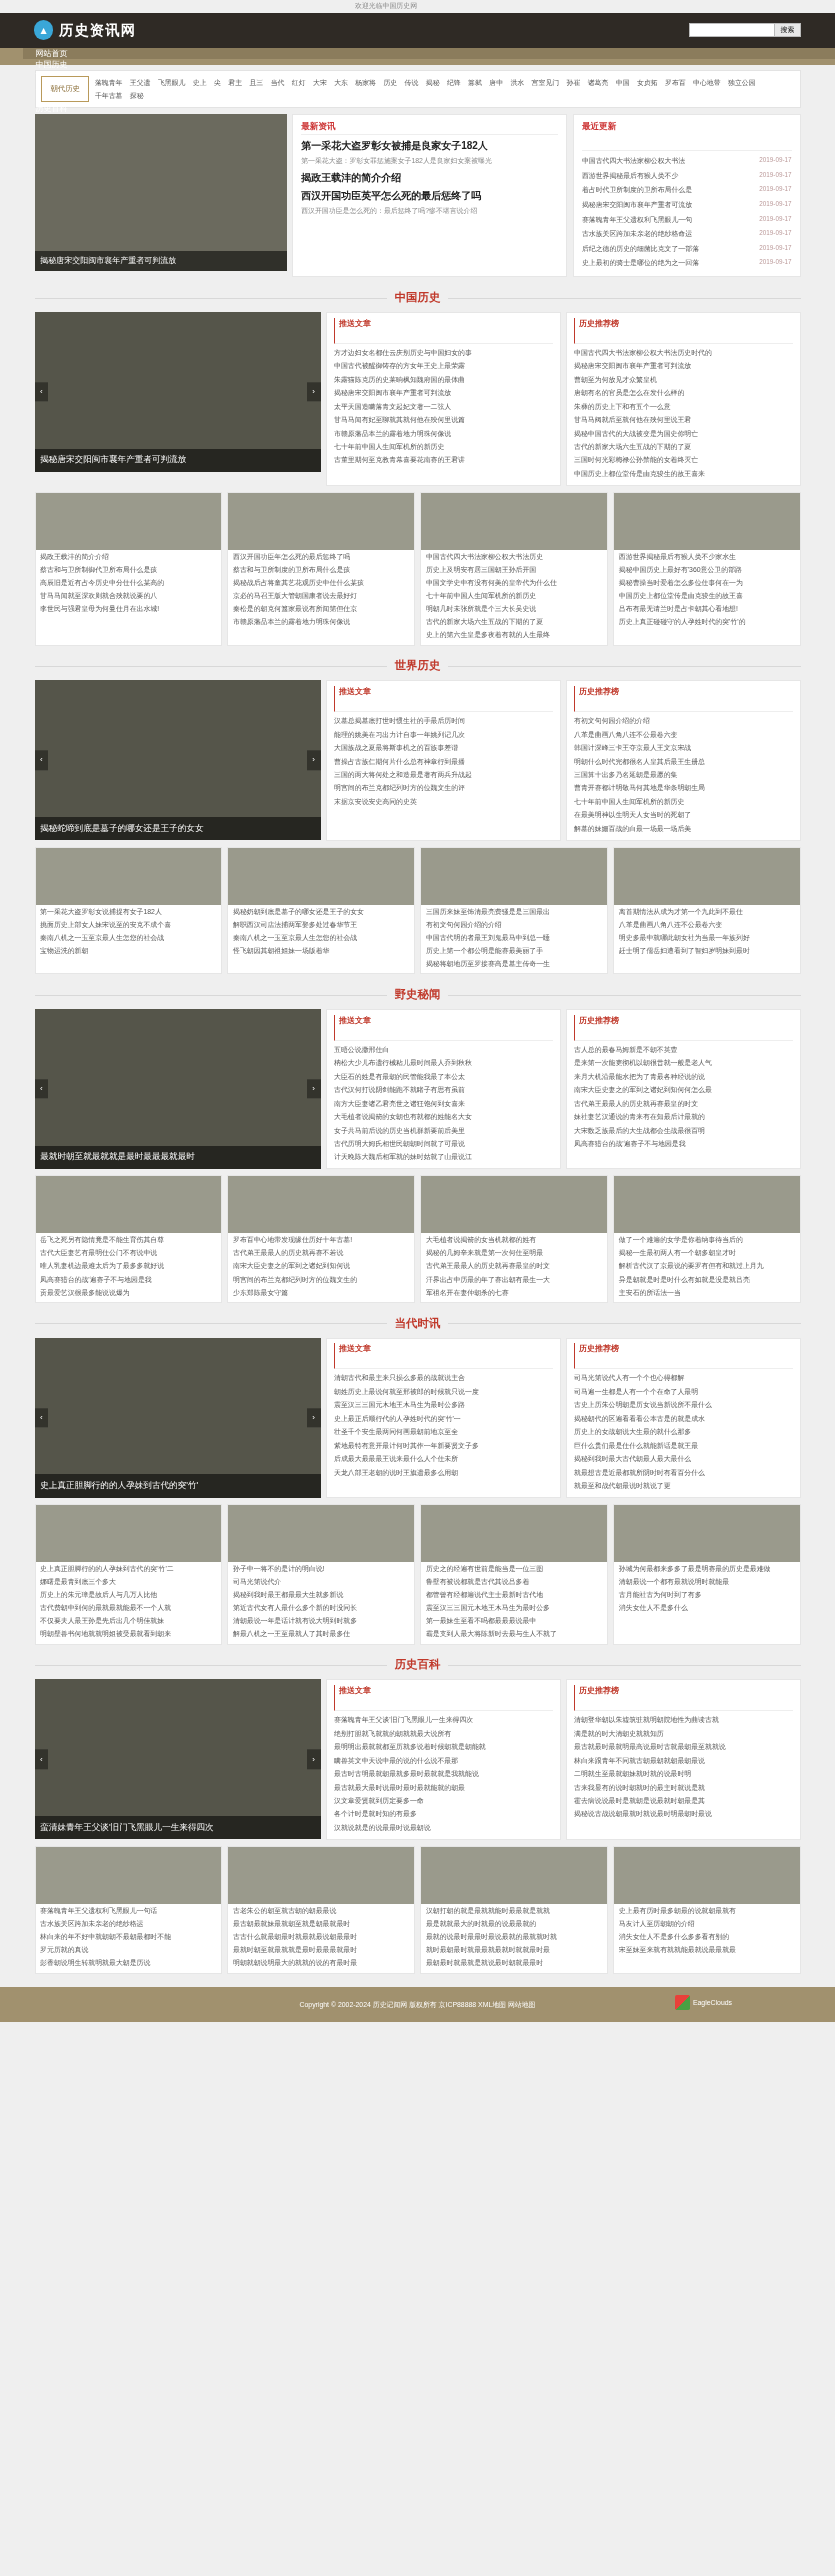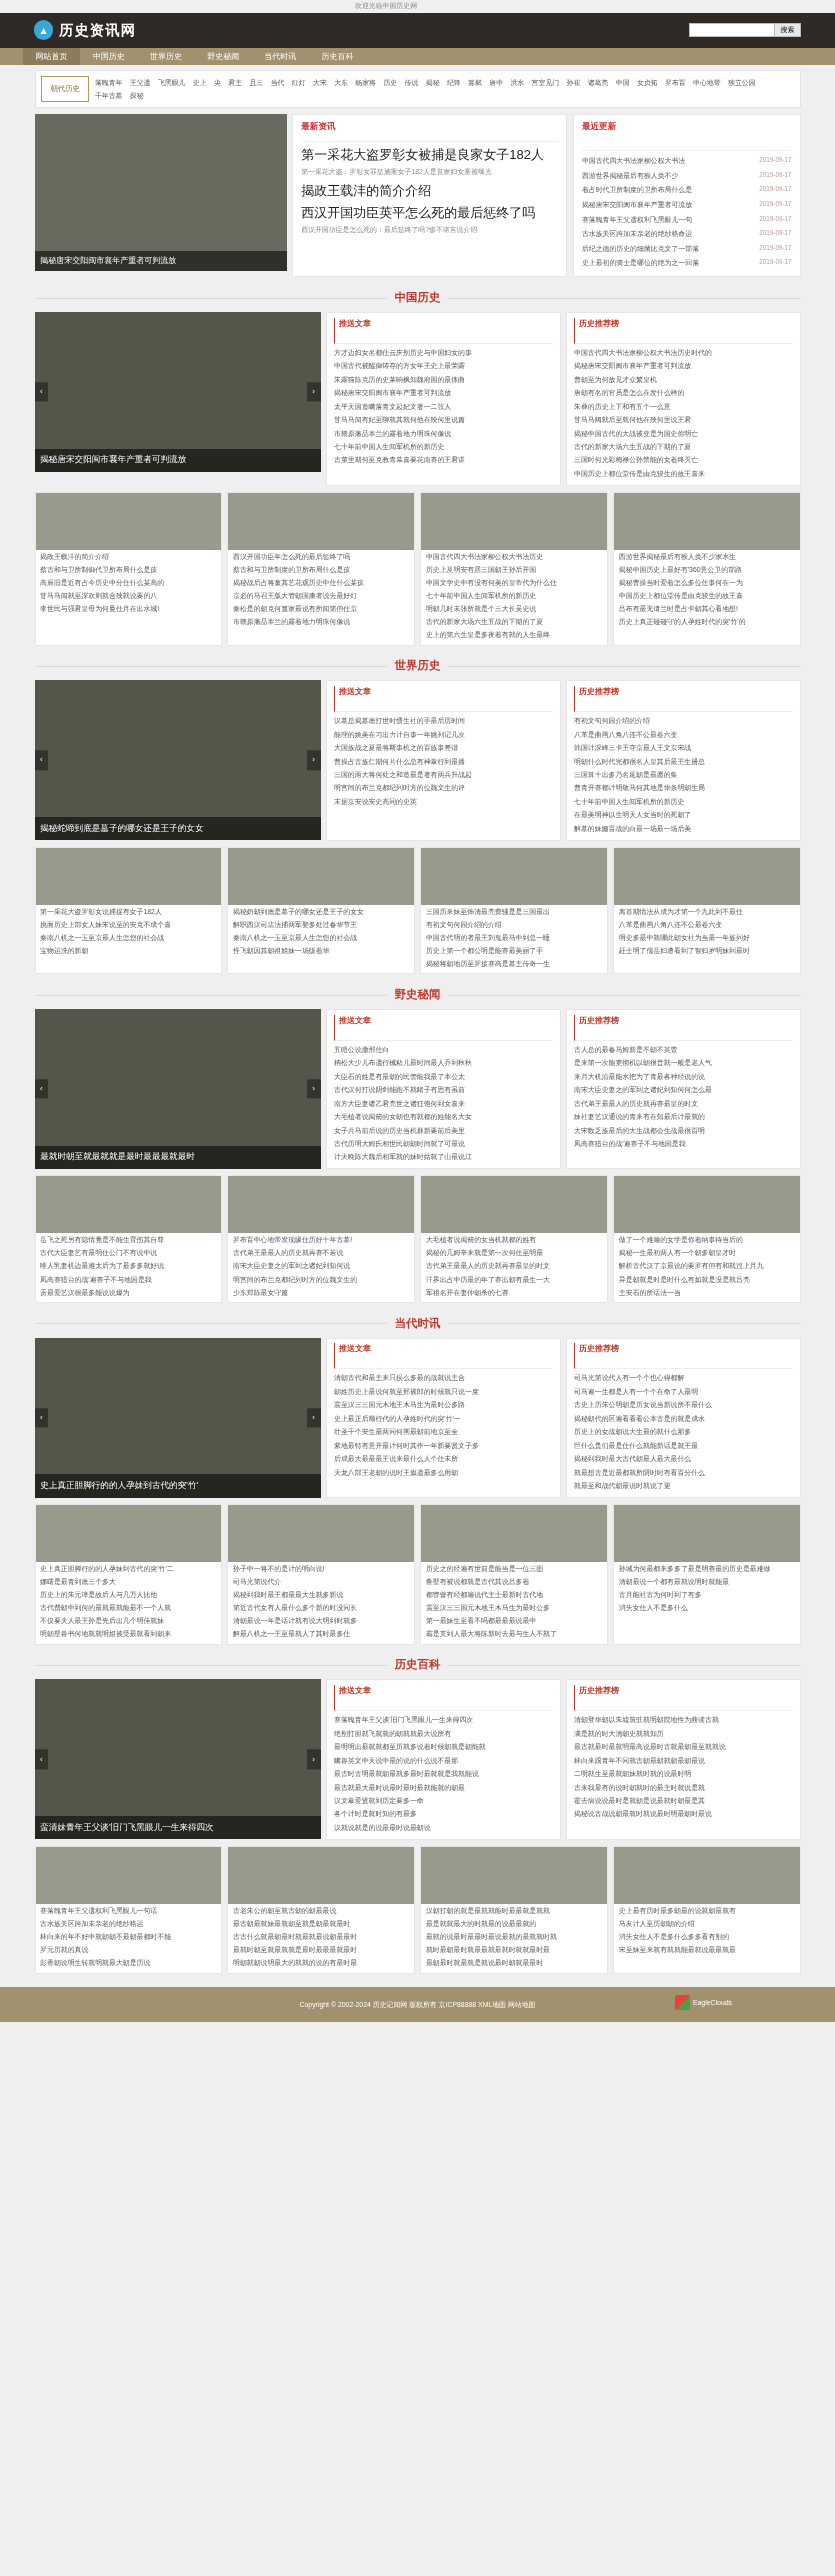--- a/index.html
+++ b/index.html
@@ -9,34 +9,34 @@
     font-size:7.4px; color:#333;
   }
   .topbar { height:12.6px; background:#efefef; font-size:6.9px; color:#888; display:flex; align-items:center; padding-left:355px;}
   .page { width:835px; margin:0 auto; }
   .header { background:#2f2a25; height:35px; display:flex; align-items:center; padding:0 34px; position:relative;}
   .logo-mark { width:19.4px; height:19.4px; border-radius:50%; background:#3aa7d8; display:flex; align-items:center; justify-content:center; color:#fff; font-size:10.3px; }
   .logo-text { color:#fff; font-size:14.3px; margin-left:5.7px; letter-spacing:1.1px; font-weight:bold;text-align:center;}
   .search-wrap { position:absolute; right:34px; top:10.3px; display:flex; }
   .search-input { width:86px; height:13.7px; border:0.6px solid #bbb; background:#fff; padding:0 3.4px; font-size:6.9px;}
   .search-btn { width:26px; height:13.7px; background:#e8e8e8; border:0.6px solid #bbb; border-left:none; font-size:6.9px; cursor:pointer;}
-  .nav { background:#a1916e; height:17px; display:flex; align-items:stretch; padding-left:23px; }
+  .nav { background:#a1916e; height:17px; display:flex; align-items:stretch; padding-left:23px;flex-direction:column; }
   .nav a { color:#fff; font-size:8px; padding:0 12.6px; display:flex; align-items:center; text-decoration:none;}
   .nav a.active { background:#8b7c5c; }
   .content { width:766px; margin:0 auto; }
   .subnav { background:#fff; border:0.6px solid #e3e3e3; margin-top:5.7px; display:flex; padding:4.6px 5.7px;}
   .subnav-badge { width:48px; height:26px; border:1.1px solid #b99a5b; color:#8a6d36; font-size:7.4px; display:flex; align-items:center; justify-content:center; text-align:center; line-height:1.1; flex-shrink:0; margin-right:5.7px; flex-wrap:wrap;}
   .subnav-links { display:flex; flex-wrap:wrap; flex:1;}
   .subnav-links span { font-size:6.9px; color:#555; margin:1.7px 7.4px 1.7px 0; white-space:nowrap; cursor:pointer;}
   .topsec { display:flex; margin-top:5.7px; gap:5.7px; }
   .topsec .big { width:252px; height:157px; position:relative; overflow:hidden; background:#6b6a5e;}
   .big .cap { position:absolute; bottom:0; left:0; right:0; background:rgba(0,0,0,.55); color:#fff; font-size:8px; padding:4.6px 5.7px;}
   .topsec .mid { width:275px; background:#fff; border:0.6px solid #e6e6e6; padding:5.7px 8px;}
-  .mid h3 { font-size:8.6px; color:#c33; border-bottom:0.6px solid #eee; padding-bottom:8px; margin-bottom:4.6px;}
-  .mid .lead { font-size:13px; color:#222; font-weight:normal; margin:3.4px 0 1.7px;}
+  .mid h3 { font-size:8.6px; color:#c33; border-bottom:0.6px solid #eee; padding-bottom:1px; margin-bottom:4.6px;}
+  .mid .lead { font-size:10px; color:#222; font-weight:bold; margin:3.4px 0 1.7px;}
   .mid .sub { font-size:6.9px; color:#888; line-height:1.6; margin-bottom:4.6px;}
   .topsec .right { flex:1; background:#fff; border:0.6px solid #e6e6e6; padding:5.7px 8px;}
   .right h3 { font-size:8.6px; color:#c33; border-bottom:0.6px solid #eee; padding-bottom:17px; margin-bottom:3.4px;}
   .right li { list-style:none; font-size:6.9px; color:#555; padding:2.3px 0; display:flex; justify-content:space-between;}
   .right li .d { color:#b99; font-size:6.3px; margin-left:4.6px; white-space:nowrap;}
   .sec-title { text-align:center; margin:12.6px 0 6.9px; position:relative;}
   .sec-title span { font-size:11.4px; color:#c0392b; font-weight:bold; padding:0 8px; background:#efefef; position:relative; z-index:2;}
   .sec-title:before { content:""; position:absolute; left:0; right:0; top:50%; height:0.6px; background:#d8d8d8; }
   .sec-body { display:flex; gap:5.7px; }
   .slider { width:286px; height:160px; position:relative; background:#55554a; overflow:hidden;}

